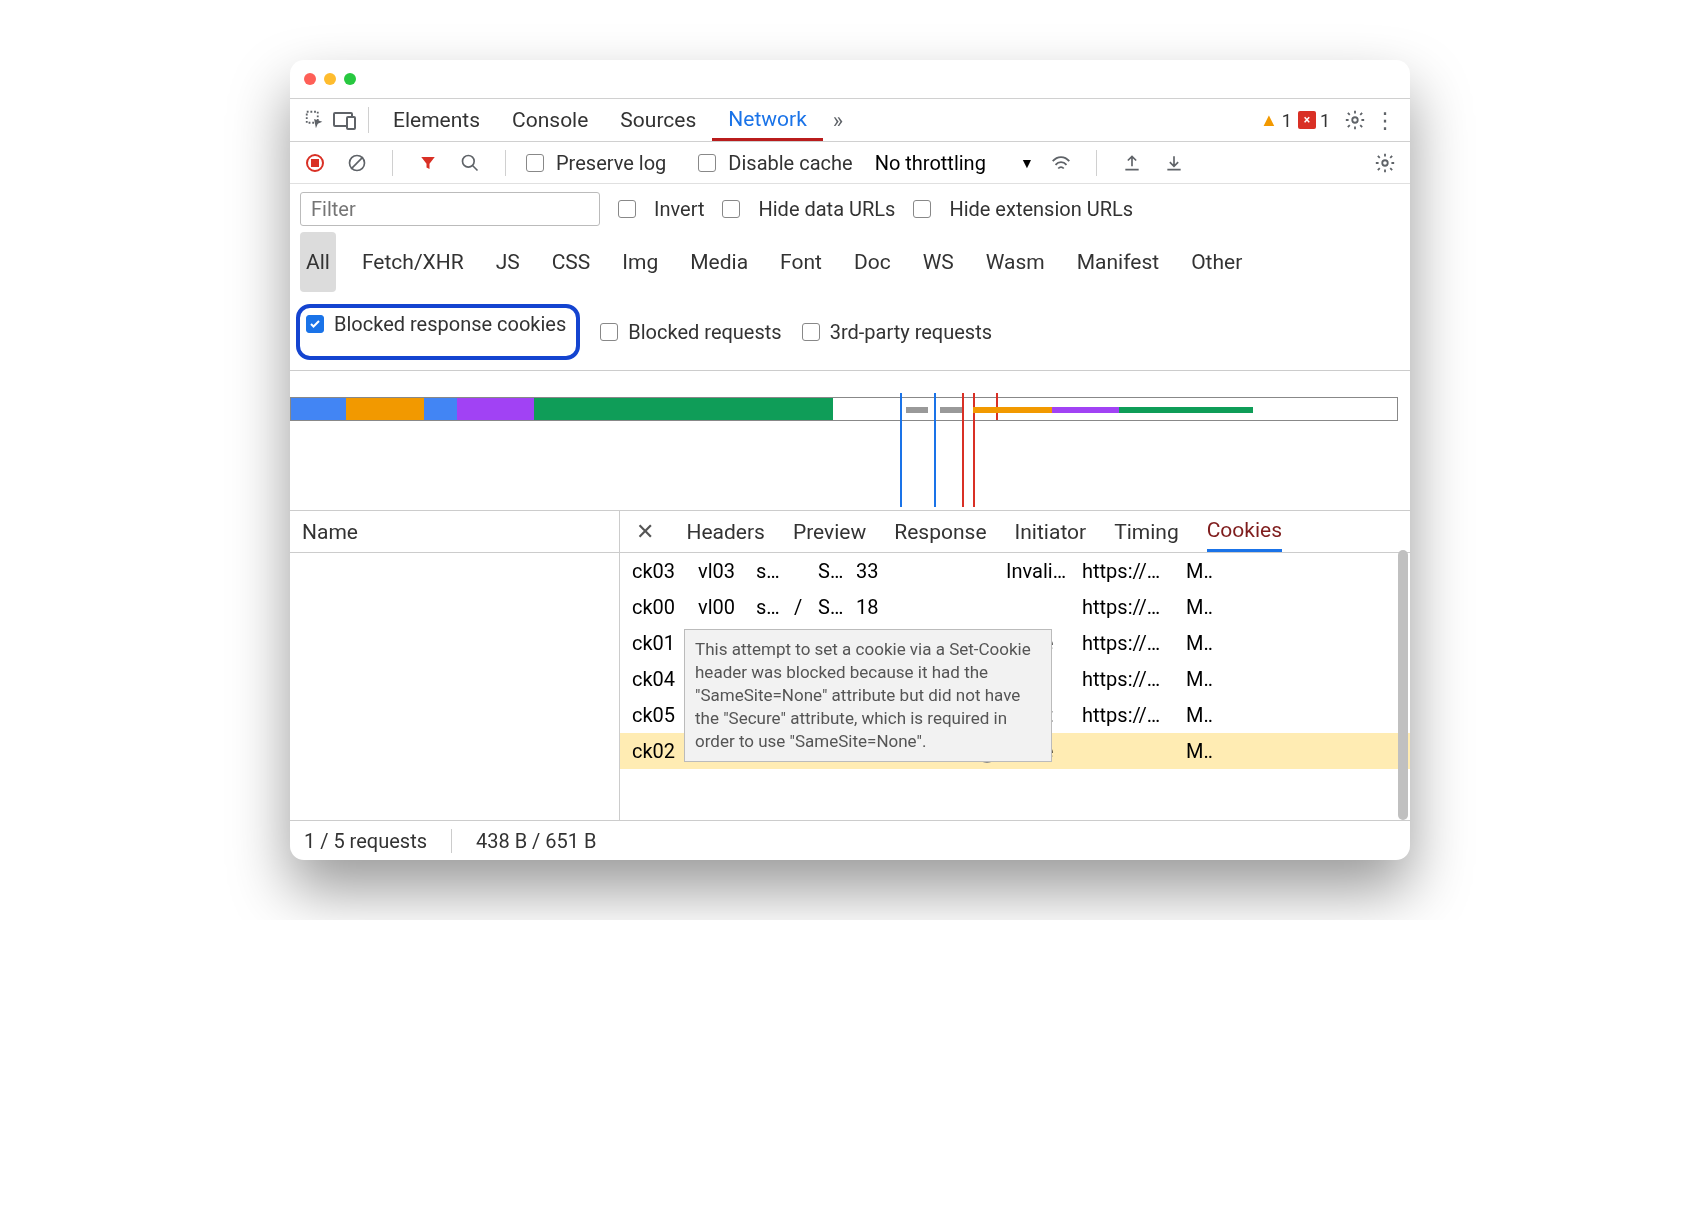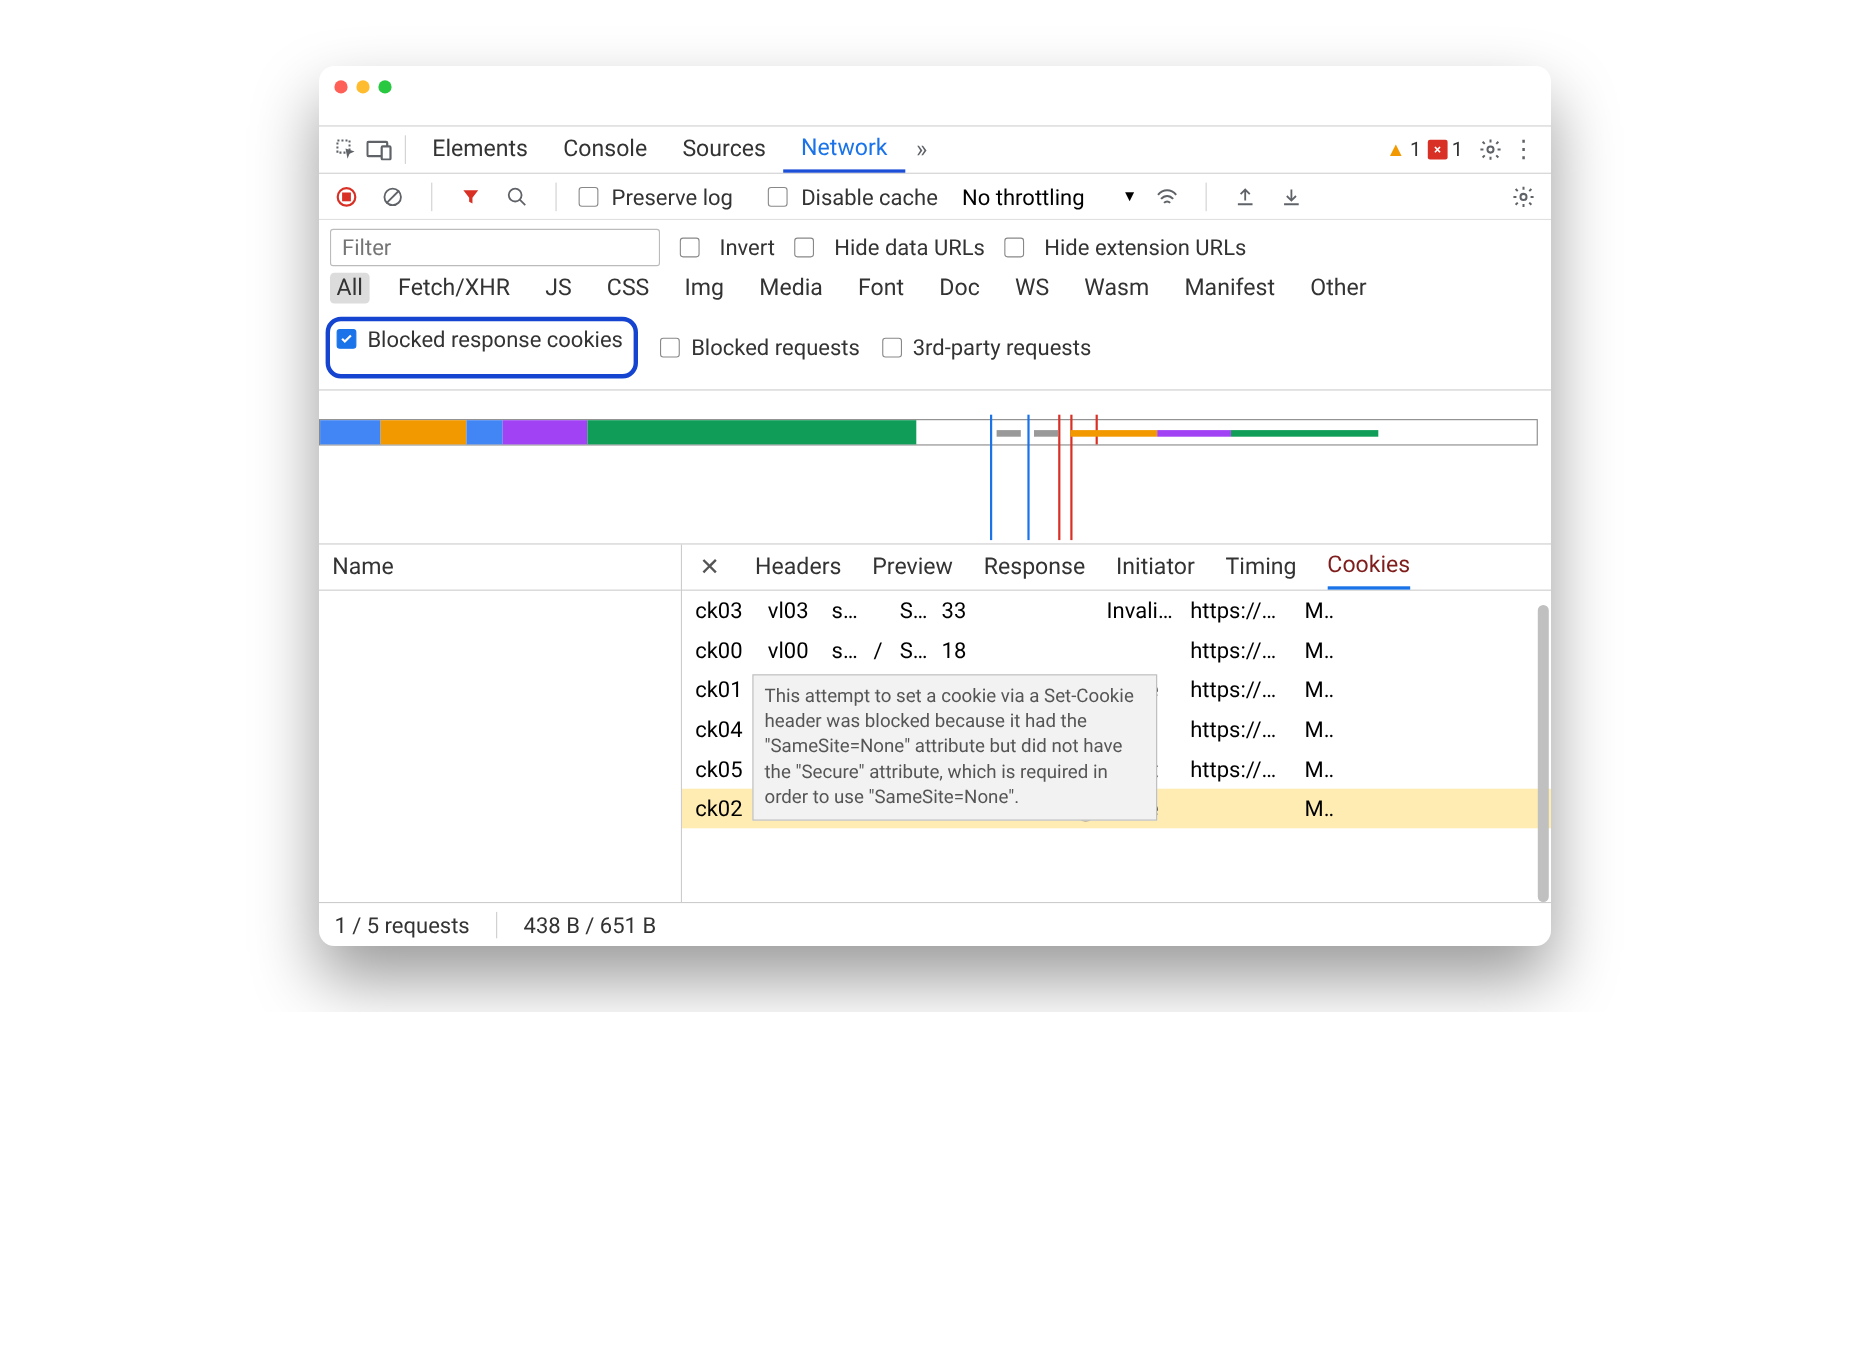--- a/index.html
+++ b/index.html
@@ -10,44 +10,44 @@
     display: flex; flex-direction: column; overflow: hidden; position: relative;
   }
   
   .titlebar { height: 38px; display: flex; align-items: center; padding: 0 14px; font-size: 18px; color:#333; font-weight:600; }
   .traffic { display:flex; gap:8px; margin-right: 14px; }
   .traffic span { width:12px; height:12px; border-radius:50%; display:block; }
   .tl-close{background:#fe5f57;} .tl-min{background:#febc2e;} .tl-max{background:#28c840;}
   .title { flex:1; text-align:center; padding-right:70px; font-weight:700; color:#4a4a4a;}
   
   .tabrow { height: 44px; border-top:1px solid #d0d0d0; border-bottom:1px solid #d0d0d0;
-    display:flex; align-items:center; padding:0 10px; gap:0; font-size:21px; color:#333;margin-top:16px; }
+    display:flex; align-items:center; padding:0 10px; gap:0; font-size:21px; color:#333; }
   .tabrow .icon-btn, .toolbar .icon-btn { width:30px; height:30px; display:flex; align-items:center; justify-content:center; color:#5f6368; }
   .tabrow .divider, .toolbar .divider { width:1px; height:26px; background:#d0d0d0; margin:0 8px; }
   .main-tab { padding: 0 16px; height:100%; display:flex; align-items:center; color:#333; font-weight:400;}
-  .main-tab.active{ color:#1a73e8; border-bottom: 3px solid #1d4ed8; font-weight:400; }
+  .main-tab.active{ color:#1a73e8; border-bottom: 3px solid #b91c1c; font-weight:400; }
   .spacer{flex:1;}
   .warn-badge{display:flex; align-items:center; gap:4px; color:#333; font-size:18px;}
   .warn-tri{color:#f29900;} .err-sq{background:#d93025; color:#fff; width:18px; height:18px; display:flex; align-items:center; justify-content:center; font-size:12px; font-weight:bold; border-radius:2px;}
   
   .toolbar { height: 42px; display:flex; align-items:center; padding:0 10px; gap:12px; font-size:21px; border-bottom:1px solid #e0e0e0;}
   .rec-outer{width:18px;height:18px;border:2px solid #d93025;border-radius:50%;display:flex;align-items:center;justify-content:center;}
   .rec-inner{width:8px;height:8px;background:#d93025;}
   .funnel{color:#d93025;}
   .cb { width:18px; height:18px; border:1.5px solid #888; border-radius:3px; display:inline-flex; align-items:center; justify-content:center; }
   .cb.checked{background:#1a73e8;border-color:#1a73e8;color:#fff;}
   .tool-label{font-size:20px; color:#333;}
   .sel { display:flex; align-items:center; gap:8px; font-size:20px; }
   .chev-down{font-size:14px;}
   
   .filterrow{ padding: 8px 10px 2px; display:flex; align-items:center; gap:18px; font-size:21px; border-bottom: none;}
   .filter-input{ width:300px; height:34px; border:1px solid #bbb; border-radius:3px; padding:0 10px; font-size:20px; color:#777;}
   
   .typerow{ padding: 4px 10px; border-bottom:none; font-size:21px; display:flex; gap:20px; align-items:center; color:#333;}
-  .type-chip{ padding:2px 6px;}
+  .type-chip{ padding:18px 6px;}
   .type-chip.active{ background:#dcdcdc; border-radius:4px;}
   
   .blockedrow{padding:8px 6px 10px; display:flex; gap:20px; align-items:center; font-size:21px; border-bottom:1px solid #ccc;}
   .highlight-box{border:4px solid #1444d0; border-radius:14px; padding:4px 10px 20px 6px; display:flex; align-items:center; gap:10px;}
   
   .timeline{ height:140px; border-bottom:1px solid #ccc; position:relative; font-size:18px; color:#333;}
   .tl-ticks{position:absolute; top:0; left:0; right:12px; height:20px;}
   .tl-tick{position:absolute; top:0; transform:translateX(-50%);}
   .tl-bars{position:absolute; top:26px; left:0; right:12px; height:24px; border:1px solid #888;}
   .tl-seg{position:absolute; top:0; bottom:0;}

